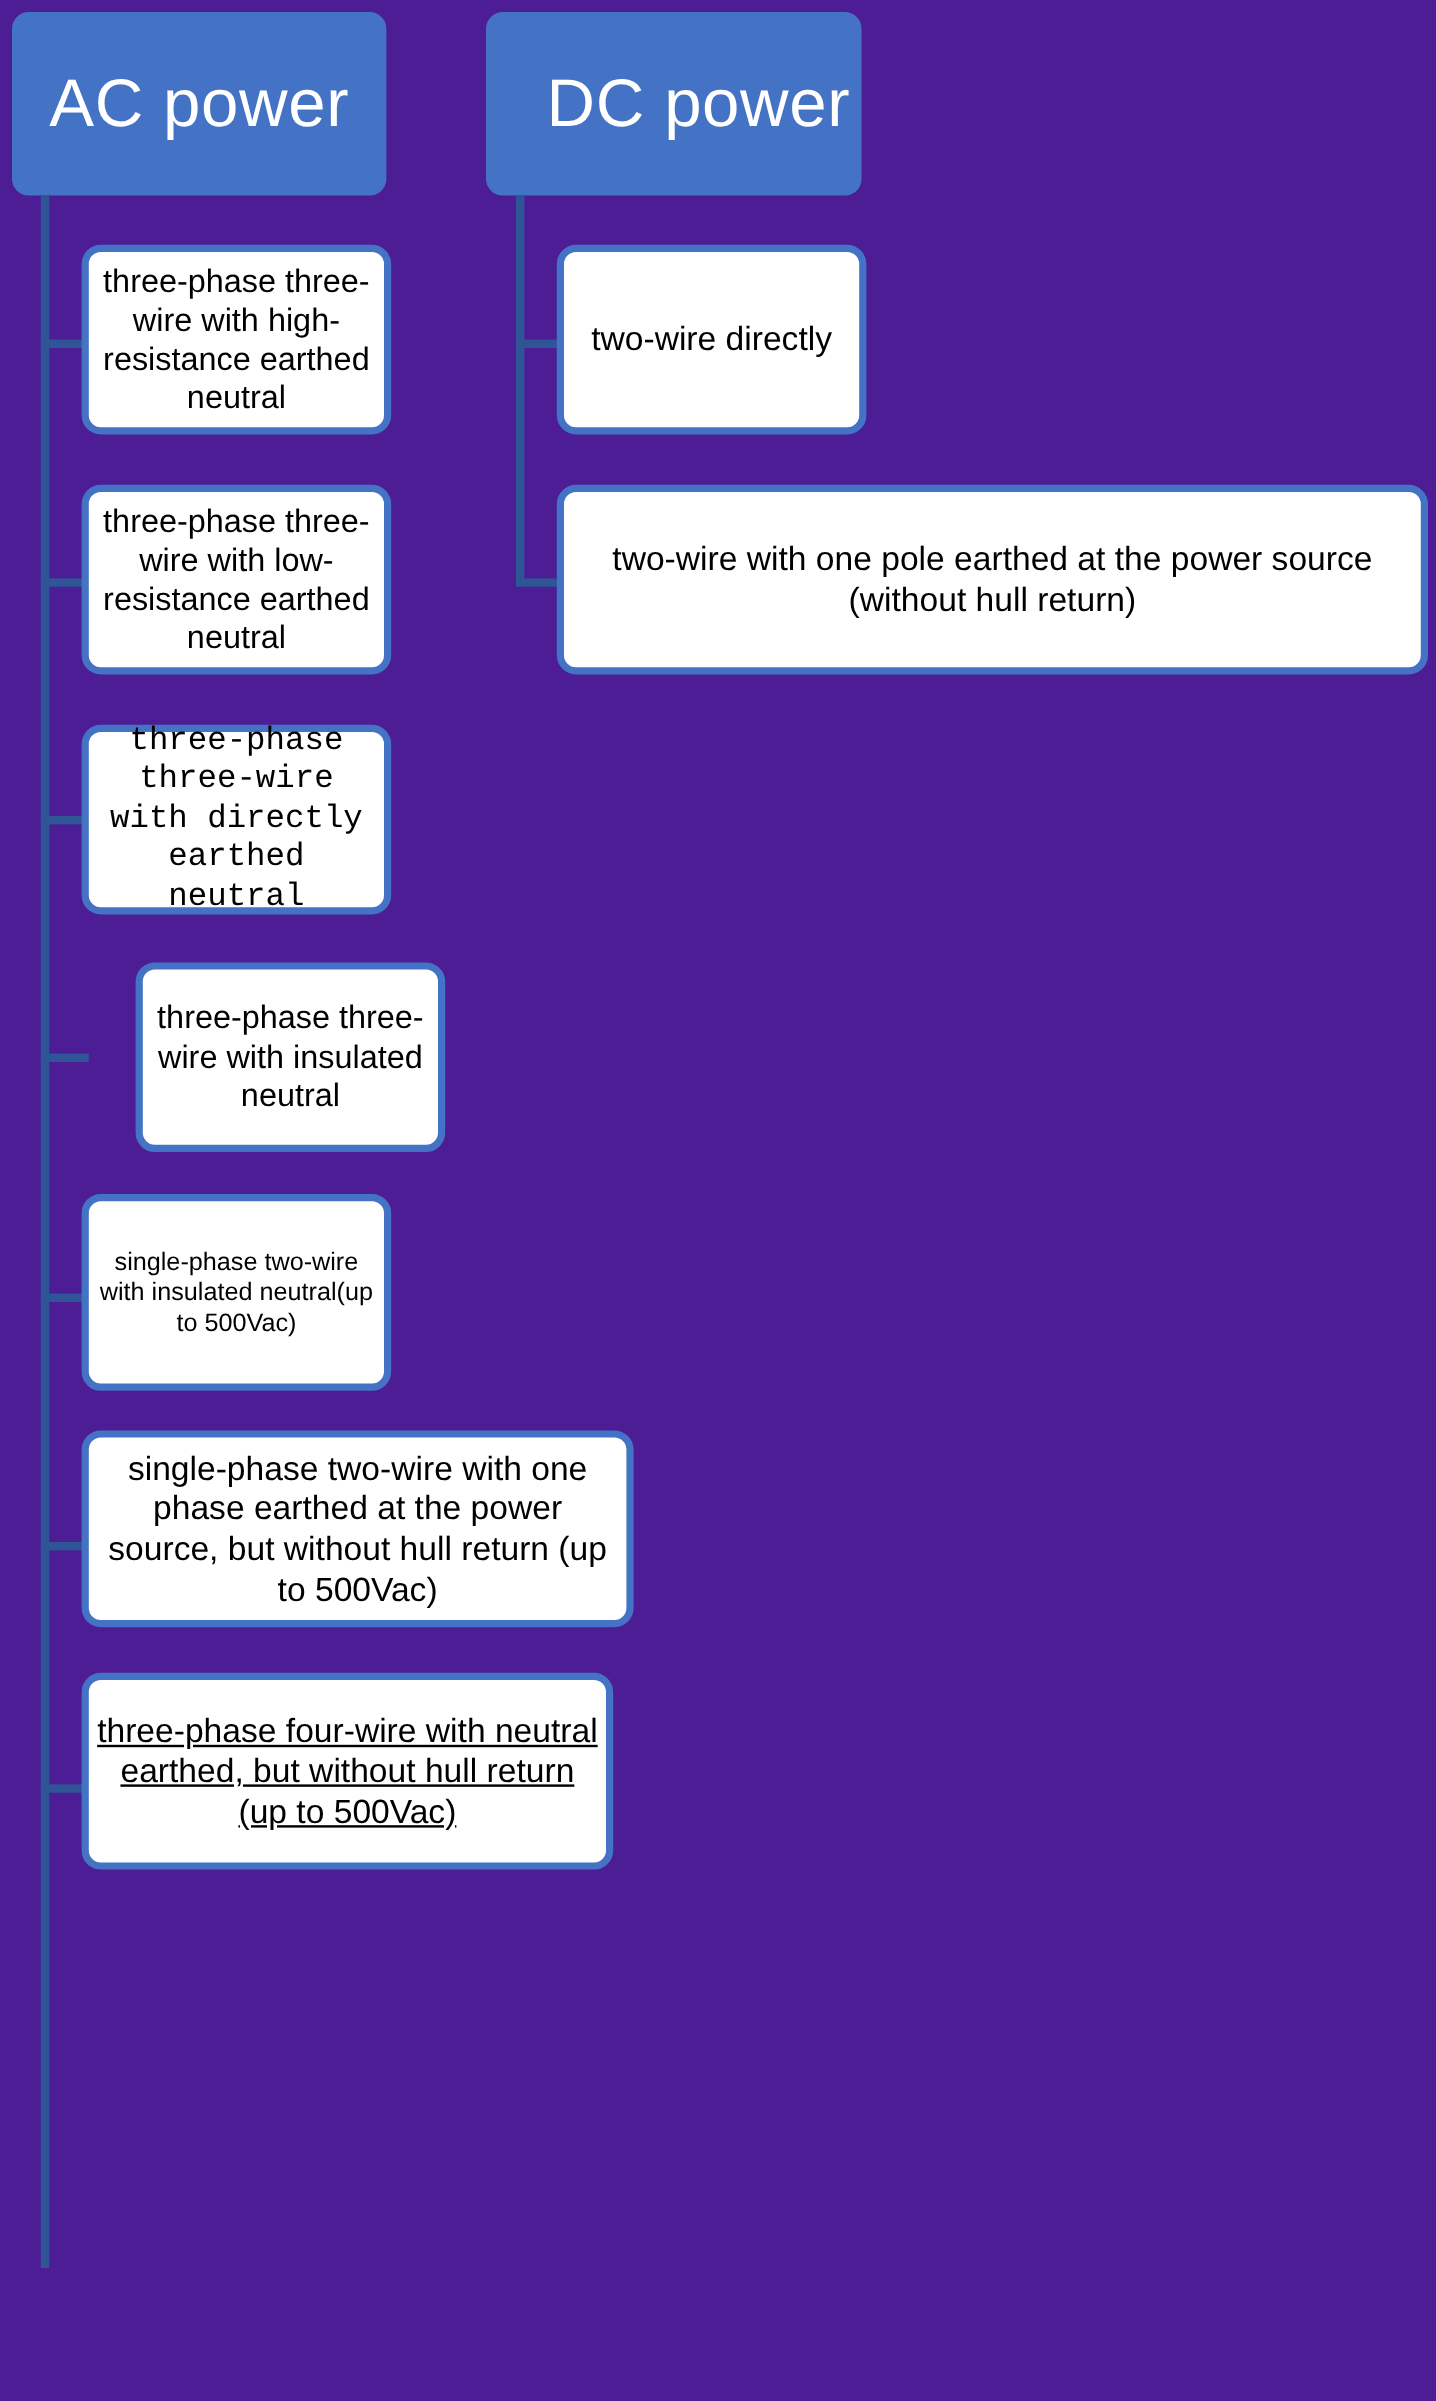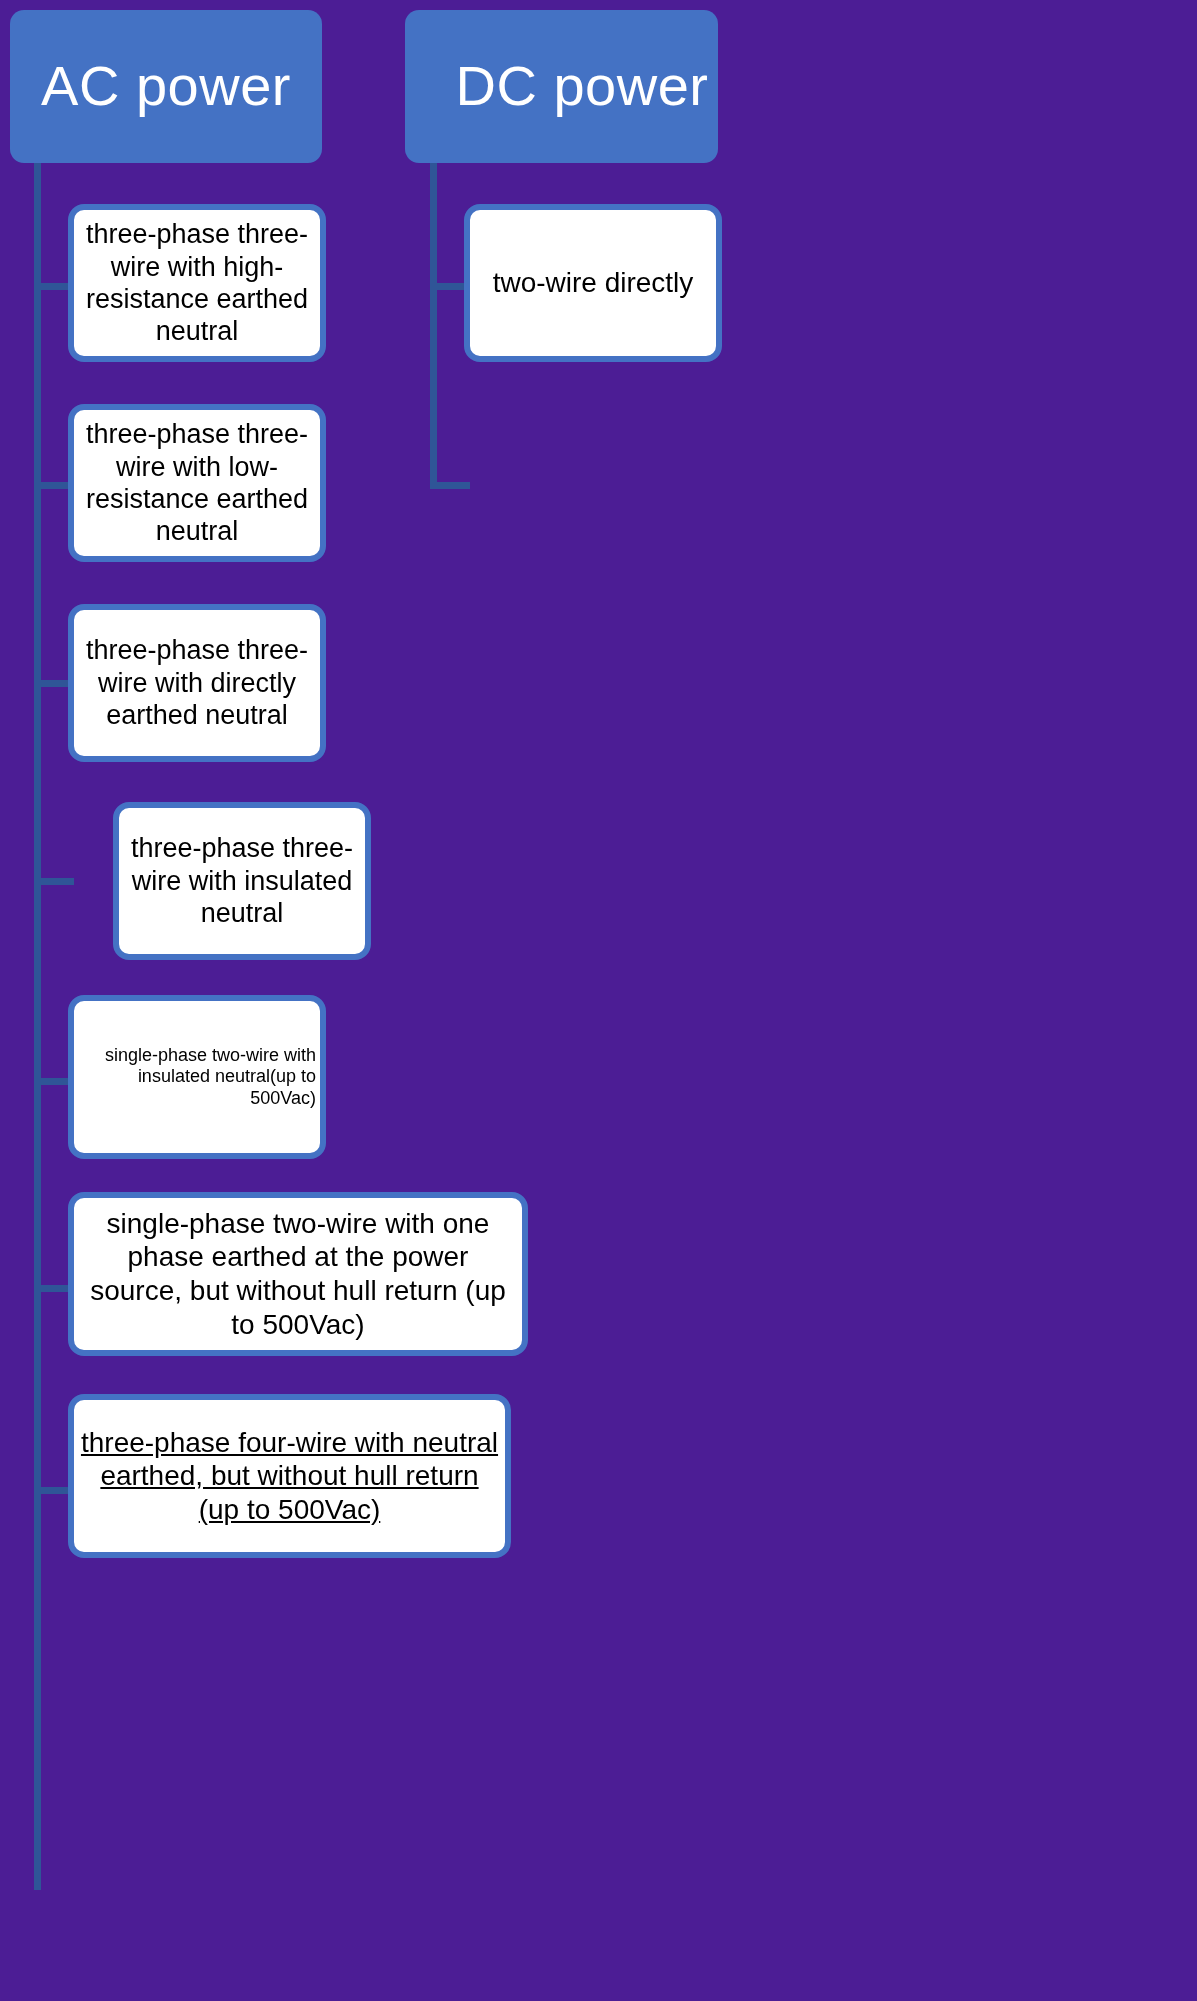--- a/index.html
+++ b/index.html
@@ -85,29 +85,29 @@
   <div class="stub" style="left:34px; top:1487px; width:40px;"></div>
 
   <div class="node" style="left:68px; top:204px; width:258px; height:158px; font-size:27px;">
     <span class="txt">three-phase three-wire with high-resistance earthed neutral</span>
   </div>
 
   <div class="node" style="left:68px; top:404px; width:258px; height:158px; font-size:27px;">
     <span class="txt">three-phase three-wire with low-resistance earthed neutral</span>
   </div>
 
-  <div class="node" style="left:68px; top:604px; width:258px; height:158px; font-size:27px;">
+  <div class="node" style="left:68px; top:604px; width:258px; height:158px; font-size:27px;font-family:Liberation Mono, monospace;">
     <span class="txt">three-phase three-wire with directly earthed neutral</span>
   </div>
 
   <div class="node" style="left:68px; top:802px; width:258px; height:158px; font-size:27px;margin-left:45px;">
     <span class="txt">three-phase three-wire with insulated neutral</span>
   </div>
 
-  <div class="node" style="left:68px; top:995px; width:258px; height:164px; font-size:18px;text-align:right;">
+  <div class="node" style="left:68px; top:995px; width:258px; height:164px; font-size:21px;">
     <span class="txt">single-phase two-wire with insulated neutral(up to 500Vac)</span>
   </div>
 
   <div class="node" style="left:68px; top:1192px; width:460px; height:164px; font-size:28px;">
     <span class="txt">single-phase two-wire with one phase earthed at the power source, but without hull return (up to 500Vac)</span>
   </div>
 
   <div class="node" style="left:68px; top:1394px; width:443px; height:164px; font-size:28px;text-decoration:underline;">
     <span class="txt">three-phase four-wire with neutral earthed, but without hull return (up to 500Vac)</span>
   </div>
@@ -118,14 +118,17 @@
 
   <div class="spine" style="left:430px; top:163px; height:322px;"></div>
 
   <div class="stub" style="left:430px; top:283px; width:40px;"></div>
   <div class="stub" style="left:430px; top:482px; width:40px;"></div>
 
   <div class="node" style="left:464px; top:204px; width:258px; height:158px; font-size:28px;">
     <span class="txt">two-wire directly</span>
   </div>
 
+  <div class="node" style="left:464px; top:404px; width:726px; height:158px; font-size:28px;">
+    <span class="txt">two-wire with one pole earthed at the power source (without hull return)</span>
+  </div>
 
 </div>
 
 </body></html>

